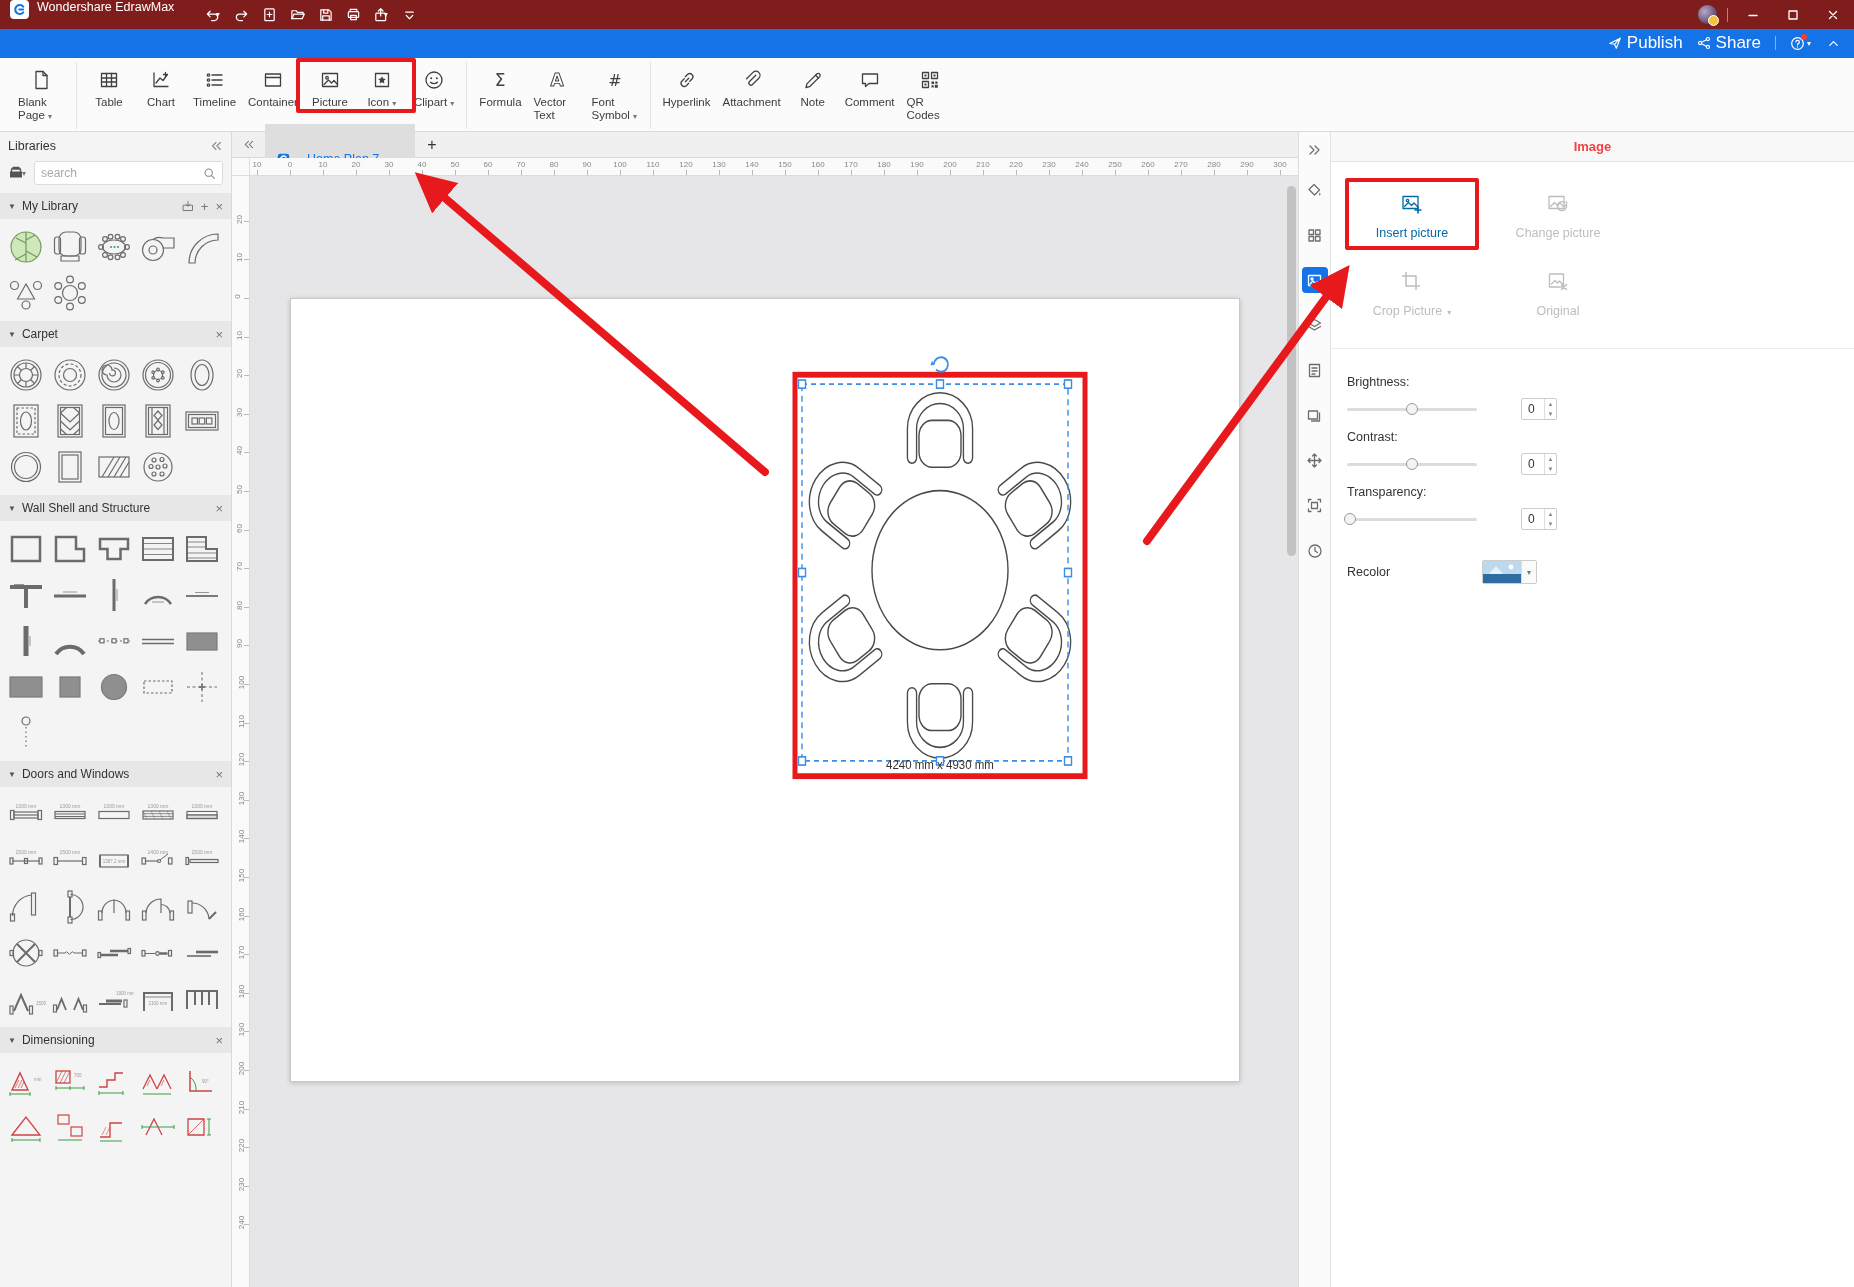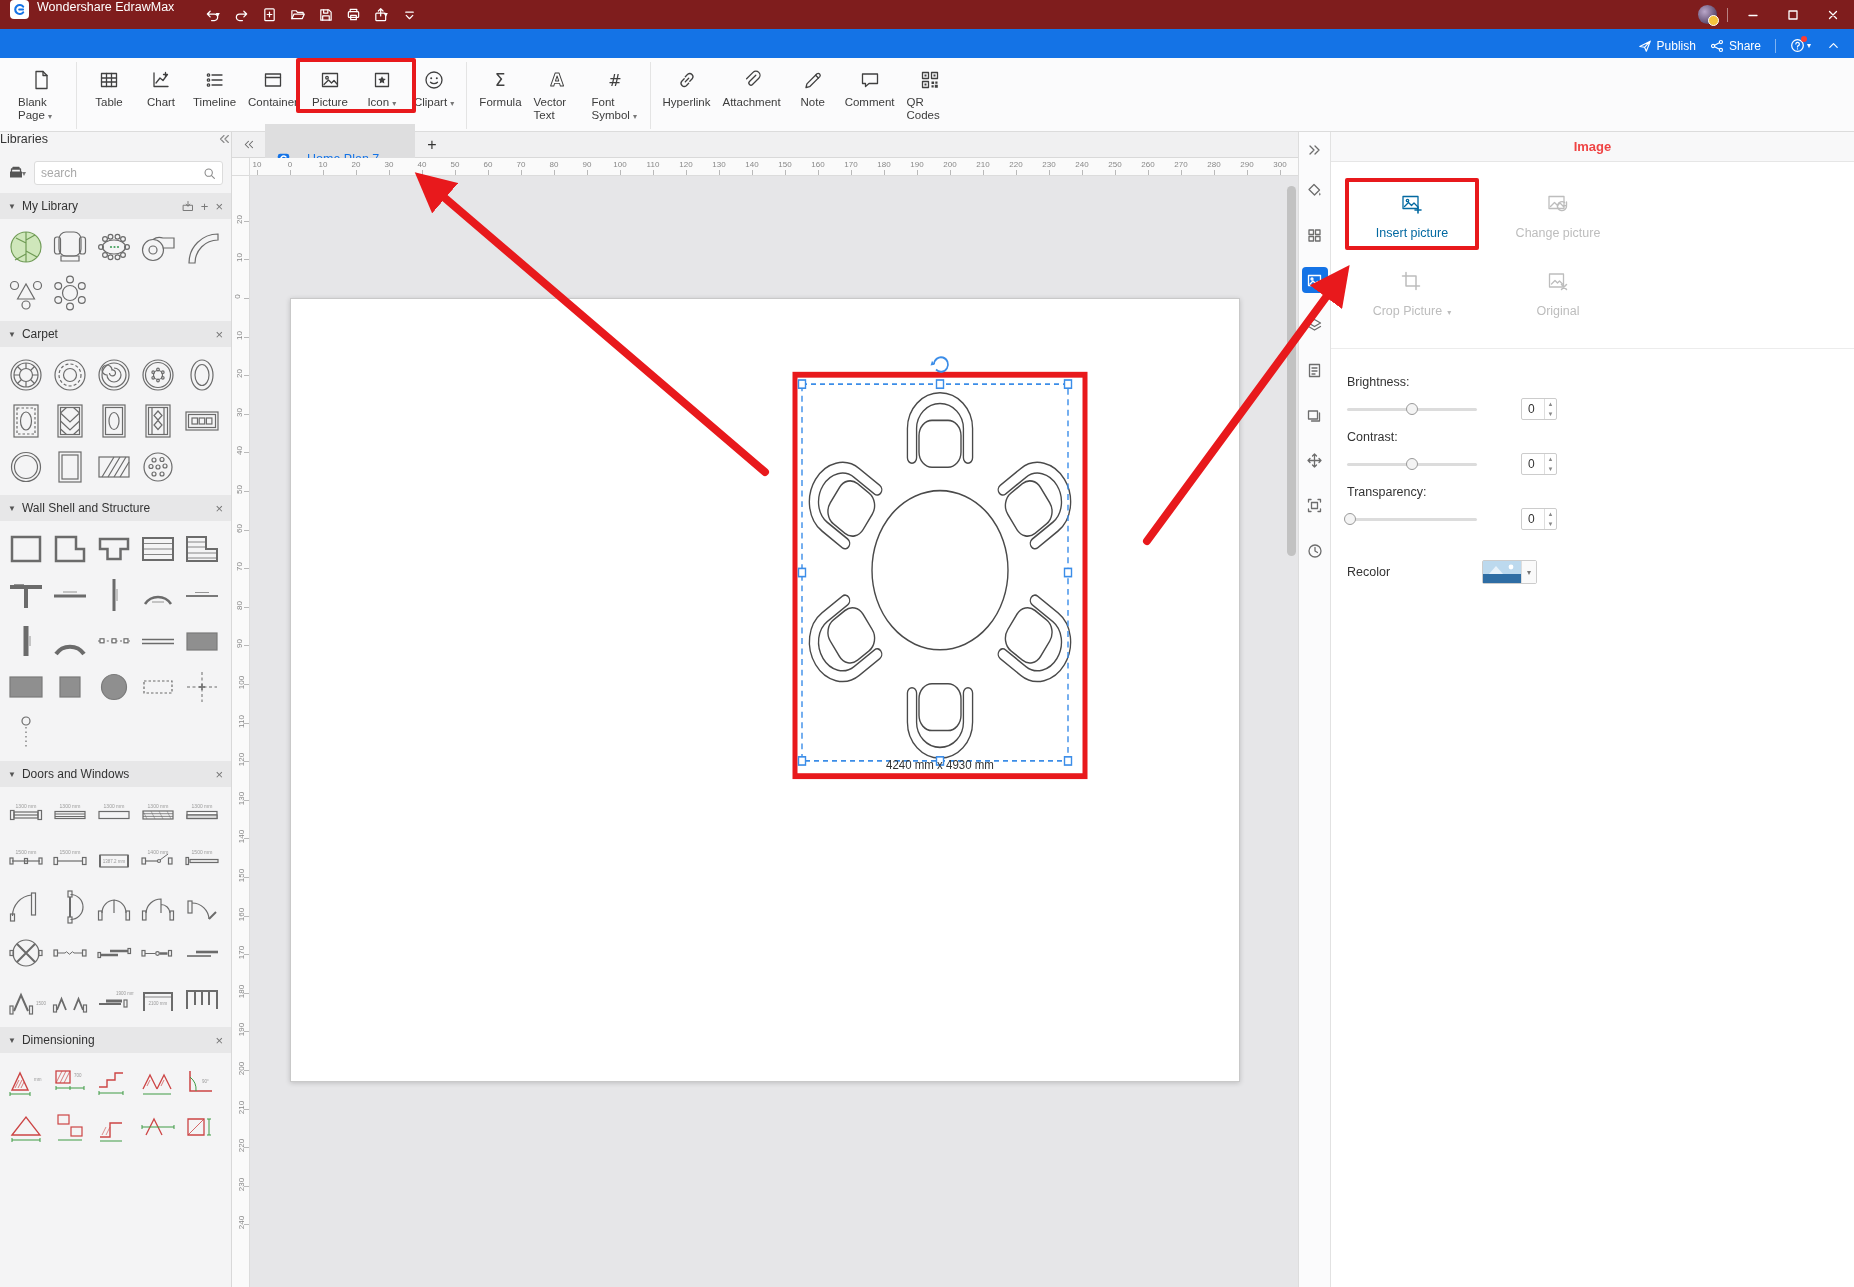--- a/index.html
+++ b/index.html
@@ -21,41 +21,41 @@
   .avatar::after { content:""; position:absolute; right:-2px; bottom:-2px; width:9px; height:9px; border-radius:50%;
     background:#f5c23c; border:1px solid #fff; }
   .tb-sep { width:1px; height:14px; background:rgba(255,255,255,.45); }
   .winbtn { width:30px; height:22px; display:flex; align-items:center; justify-content:center; color:#fff; }
 
   
   .menubar { height:29px; background:#1473e6; display:flex; align-items:flex-end; color:#fff; padding-left:8px; }
   .menu-item { padding:6px 26px; font-size:12.5px; cursor:default; }
   .menu-item.active { background:#fff; color:#222; }
   .mb-right { margin-left:auto; display:flex; align-items:center; gap:14px; padding:0 14px 5px 0; }
-  .mb-act { display:flex; align-items:center; gap:5px; font-size:12px; }
+  .mb-act { display:flex; align-items:center; gap:5px; font-size:17px; }
   .help-wrap { position:relative; display:flex; align-items:center; }
   .help-dot { position:absolute; top:-2px; right:6px; width:6px; height:6px; background:#ff3b30; border-radius:50%; }
 
   
   .ribbon { height:74px; background:#fbfbfc; border-bottom:1px solid #dcdcdc; display:flex; align-items:stretch; padding:4px 4px 2px 6px; }
   .rb-group { display:flex; align-items:flex-start; padding:2px 6px; border-right:1px solid #e4e4e4; }
   .rb-group:last-child { border-right:none; }
   .rb-item { min-width:52px; padding:4px 6px 2px; display:flex; flex-direction:column; align-items:center; gap:4px;
     border-radius:3px; color:#404040; }
   .rb-icon { height:24px; display:flex; align-items:center; }
   .rb-label { font-size:11.5px; line-height:1.15; color:#3c3c3c; }
   .rb-item.stack .rb-label { max-width:46px; }
   .rb-caret { font-size:8px; color:#777; }
 
   
   .main { display:flex; height:1233px; }
 
   
   .sidebar { width:232px; background:#f4f4f5; border-right:1px solid #d9d9d9; display:flex; flex-direction:column; overflow:hidden; }
-  .sb-head { height:27px; display:flex; align-items:flex-start; padding:0 0; font-size:12.5px; color:#333; }
+  .sb-head { height:27px; display:flex; align-items:center; padding:0 8px; font-size:12.5px; color:#333; }
   .sb-collapse { margin-left:auto; color:#8a8a8a; }
   .sb-search-row { display:flex; align-items:center; gap:6px; padding:2px 8px 8px; }
   .lib-btn { display:flex; align-items:center; color:#555; gap:2px; }
   .search-box { flex:1; height:24px; background:#fff; border:1px solid #dcdcdc; border-radius:3px;
     display:flex; align-items:center; padding:0 6px; }
   .search-box input { border:none; outline:none; flex:1; font-size:12px; color:#333; min-width:0; background:transparent; }
   .search-box input::placeholder { color:#a9a9a9; }
   .sb-scroll { flex:1; overflow:hidden; }
   .sec-head { height:26px; background:#e7e7e8; display:flex; align-items:center; padding:0 8px; gap:6px; color:#333; }
   .sec-tri { font-size:8px; color:#555; }

